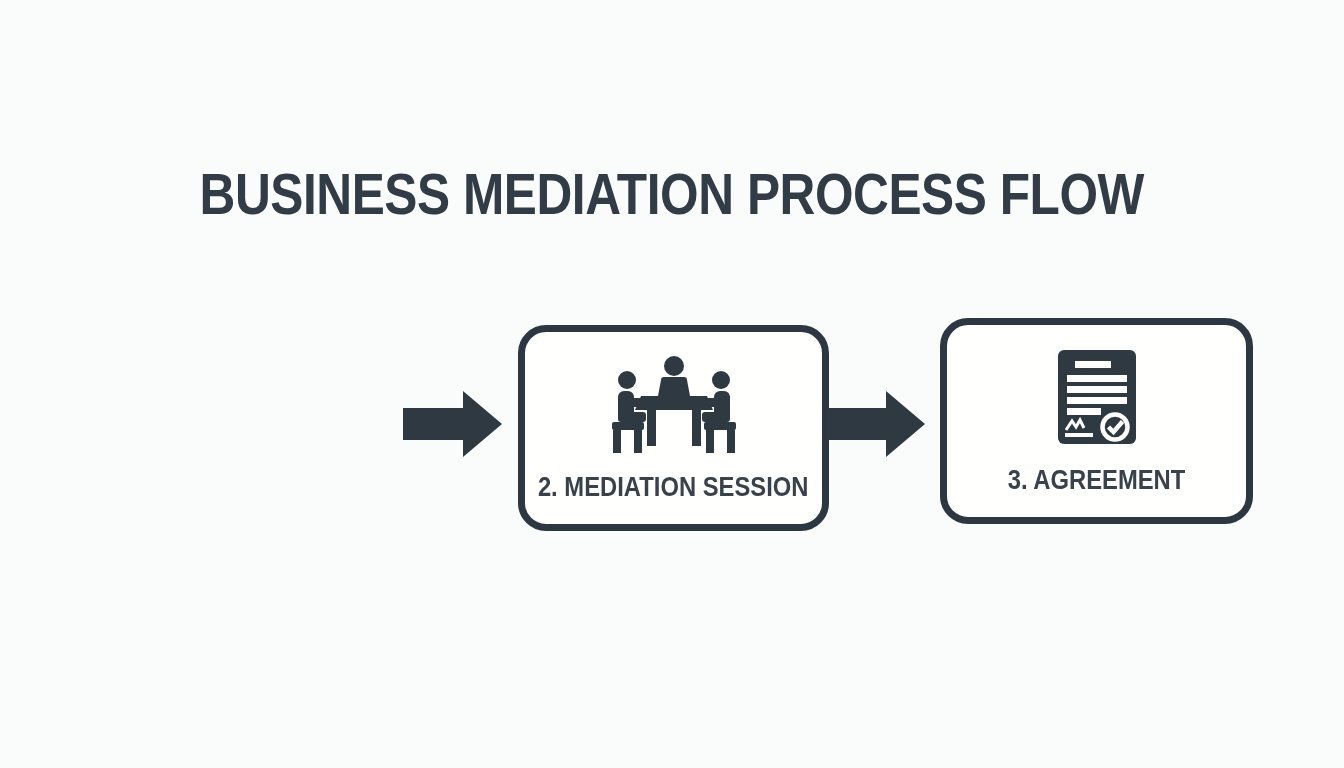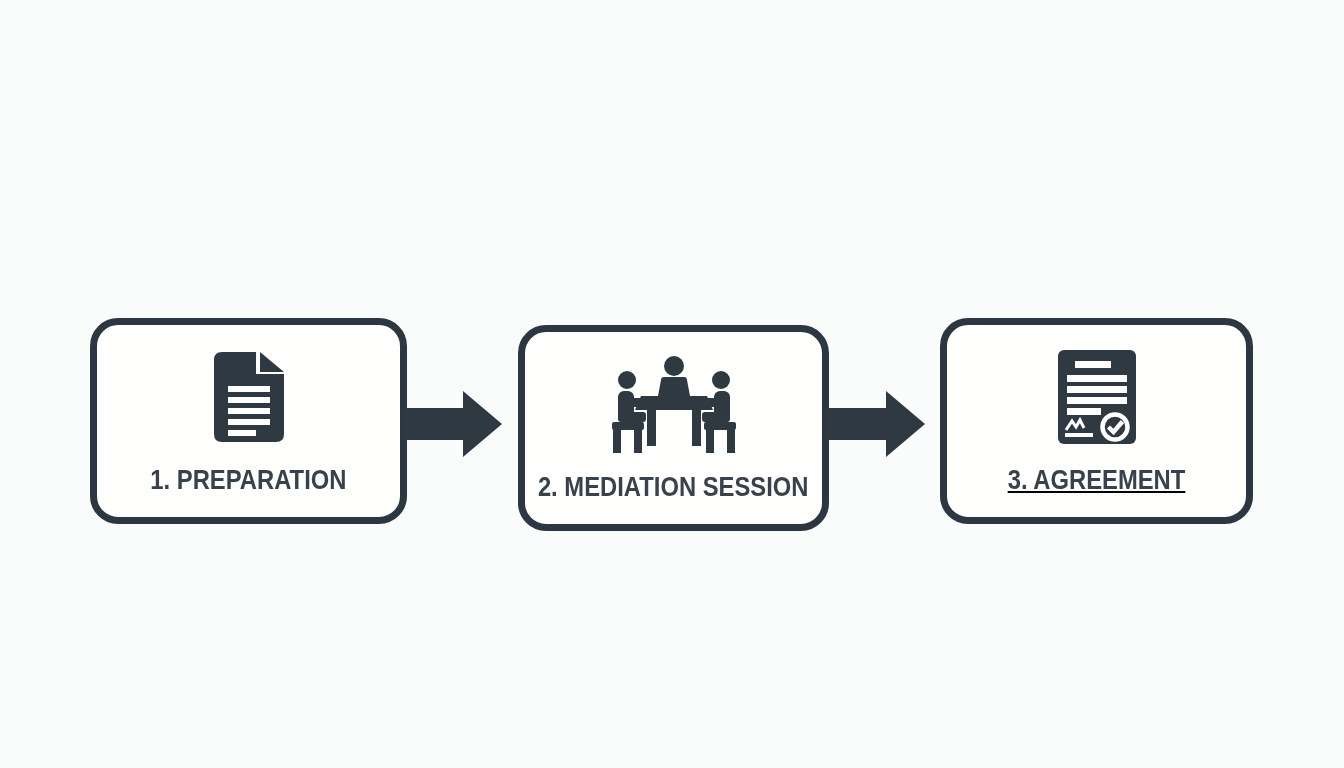--- a/index.html
+++ b/index.html
@@ -17,50 +17,39 @@
   }
   .title .squeeze{display:inline-block;transform:scaleX(0.87);letter-spacing:-0.5px;}
   .step-box{
     position:absolute;top:318px;height:206px;box-sizing:border-box;
     background:#fffffe;border:7px solid #2d3741;border-radius:28px;
     display:flex;flex-direction:column;align-items:center;
     padding-top:22px;
   }
   .box-1{left:90px;width:317px;}
   .box-2{left:518px;width:311px;margin-top:7px;}
-  .box-3{left:940px;width:313px;text-decoration:underline;}
+  .box-3{left:940px;width:313px;}
   .icon-slot{height:100px;display:flex;align-items:center;justify-content:center;}
   .step-label{
     margin-top:18px;font-size:28px;line-height:30px;font-weight:bold;
     color:#39424b;white-space:nowrap;transform:scaleX(0.85);
   }
   .flow-arrow{position:absolute;top:391px;width:99px;height:66px;}
   .arrow-1{left:403px;}
   .arrow-2{left:826px;}
 </style>
 </head>
 <body>
 
 <div class="canvas">
 
+  <div class="title">
+    <span class="squeeze">BUSINESS MEDIATION PROCESS FLOW</span>
+  </div>
 
-  <div class="step-box box-1">
-    <div class="icon-slot">
-      <svg width="70" height="90" viewBox="0 0 70 90">
-        <path fill="#2f3942" d="M8,0 H42 V22 H70 V82 Q70,90 62,90 H8 Q0,90 0,82 V8 Q0,0 8,0 Z"></path>
-        <polygon fill="#2f3942" points="46,0 70,20 46,20"></polygon>
-        <rect fill="#ffffff" x="14" y="34" width="42" height="6"></rect>
-        <rect fill="#ffffff" x="14" y="45" width="42" height="6"></rect>
-        <rect fill="#ffffff" x="14" y="56" width="42" height="6"></rect>
-        <rect fill="#ffffff" x="14" y="67" width="42" height="6"></rect>
-        <rect fill="#ffffff" x="14" y="78" width="28" height="6"></rect>
-      </svg>
-    </div>
-    <div class="step-label">1. PREPARATION</div>
-  </div>
 
   <svg class="flow-arrow arrow-1" viewBox="0 0 99 66">
     <polygon fill="#2f3942" points="0,17 60,17 60,0 99,33 60,66 60,49 0,49"></polygon>
   </svg>
 
   <div class="step-box box-2">
     <div class="icon-slot">
       <svg width="134" height="98" viewBox="0 0 134 98">
         <g fill="#2f3942">
 

